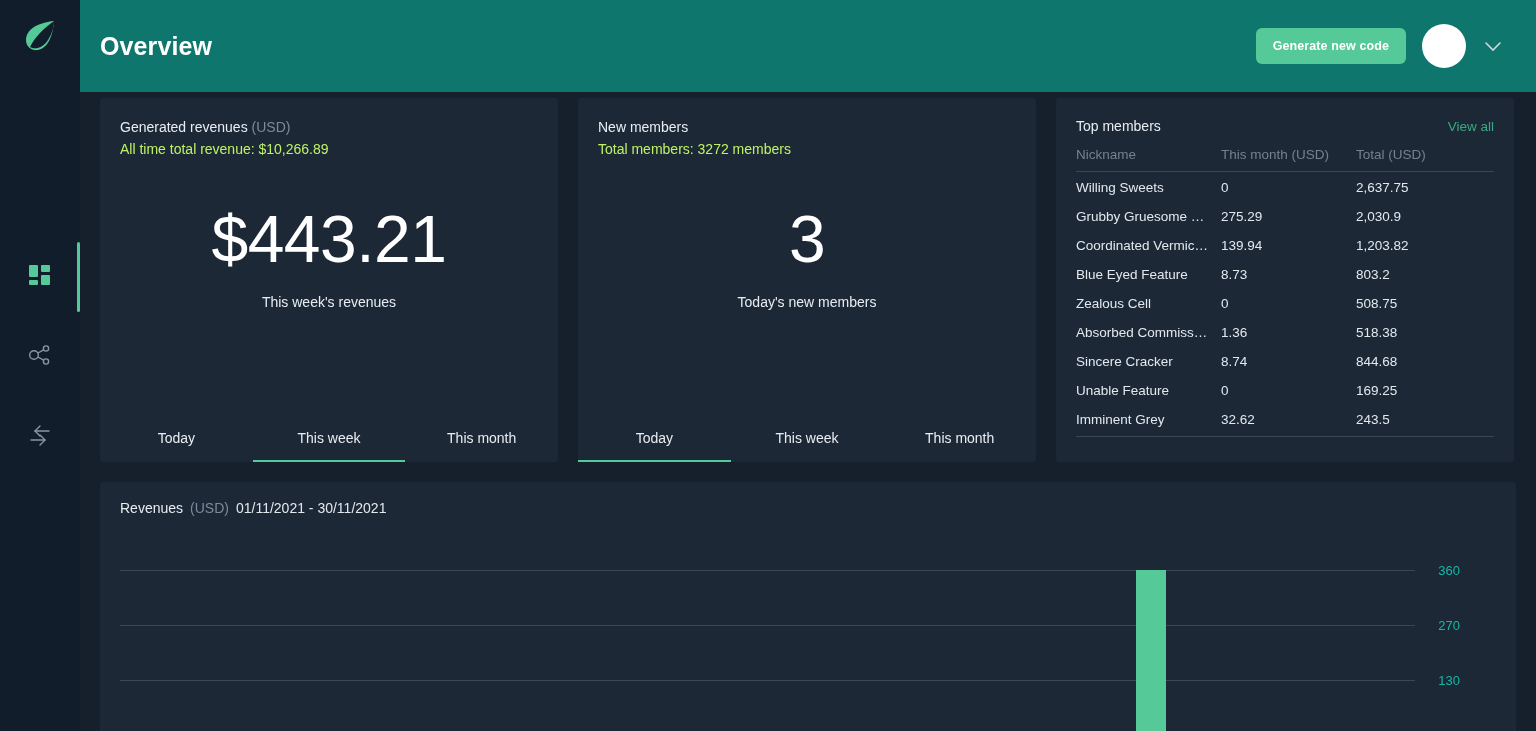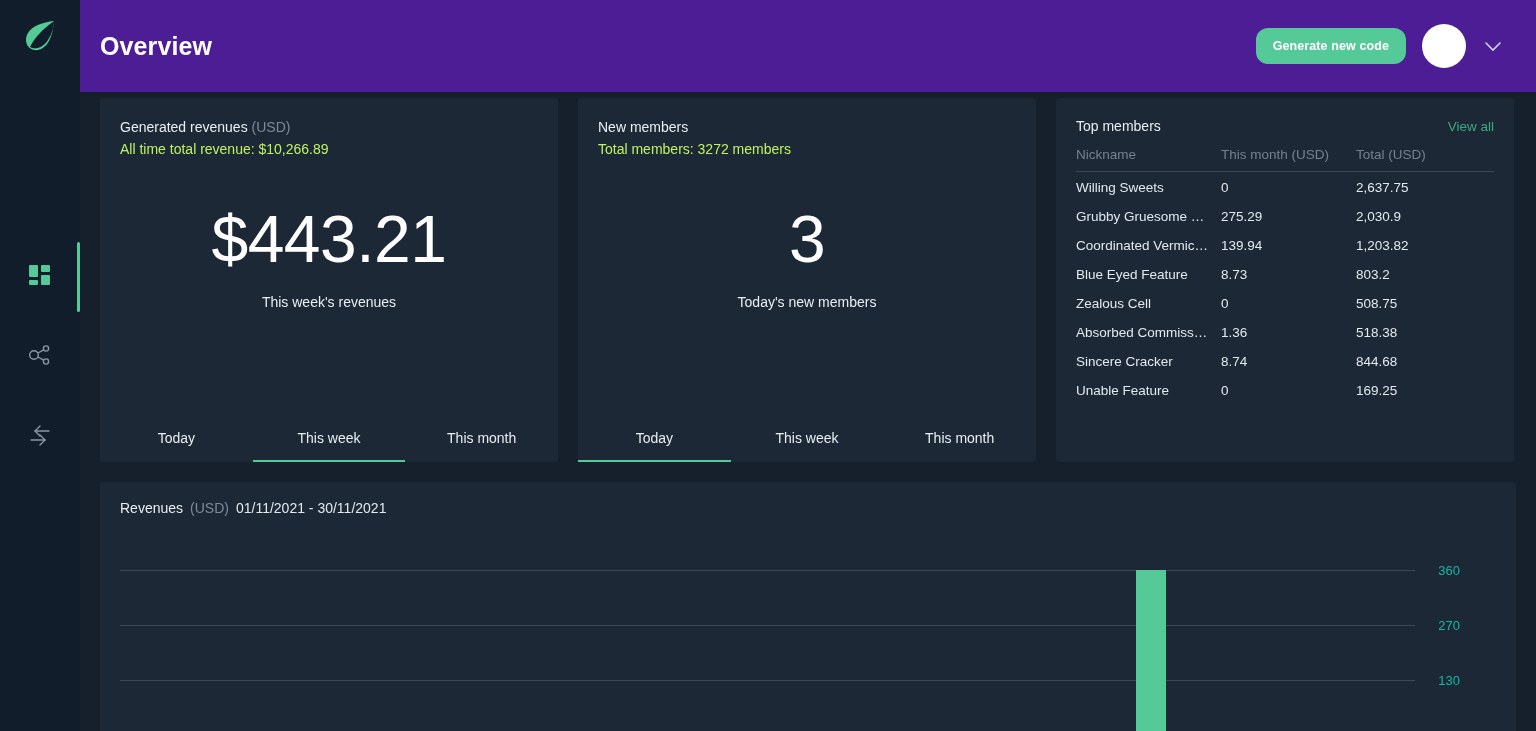--- a/index.html
+++ b/index.html
@@ -32,32 +32,32 @@
     width: 3px; background: #55c997; border-radius: 2px;
     display: none;
   }
   .nav-item.active .bar { display: block; }
 
   
   .main { flex: 1 1 auto; height: 731px; position: relative; overflow: hidden; }
   .topbar {
     height: 92px; display: flex; align-items: center;
     padding: 0 32px 0 20px;
-    background: #4c1d95;
+    background: #0f766e;
   }
   .page-title {
     font-size: 25px; font-weight: bold; color: #ffffff;
     letter-spacing: .1px;
   }
   .topbar-right { margin-left: auto; display: flex; align-items: center; gap: 16px; }
   .gen-btn {
     background: #55c997; color: #ffffff; border: none;
     font-family: "Liberation Sans", sans-serif;
     font-size: 12.5px; font-weight: bold;
-    padding: 11px 17px; border-radius: 12px; cursor: pointer;
+    padding: 11px 17px; border-radius: 6px; cursor: pointer;
     letter-spacing: .1px;
   }
   .avatar {
     width: 44px; height: 44px; border-radius: 50%; background: #ffffff;
   }
   .chev { width: 22px; height: 22px; display: block; }
 
   
   .card-row {
     display: flex; gap: 20px;
@@ -305,20 +305,25 @@
               <tr>
                 <td class="c0">Sincere Cracker</td>
                 <td class="c1">8.74</td>
                 <td class="">844.68</td>
               </tr>
               <tr>
                 <td class="c0">Unable Feature</td>
                 <td class="c1">0</td>
                 <td class="">169.25</td>
               </tr>
+              <tr class="last">
+                <td class="c0">Imminent Grey</td>
+                <td class="c1">32.62</td>
+                <td class="">243.5</td>
+              </tr>
             </tbody>
         </table>
       </div>
     </div>
 
     <div class="chart-card">
       <div class="chart-head">
         <span class="t">Revenues</span>
         <span class="u">(USD)</span>
         <span class="r">01/11/2021 - 30/11/2021</span>

